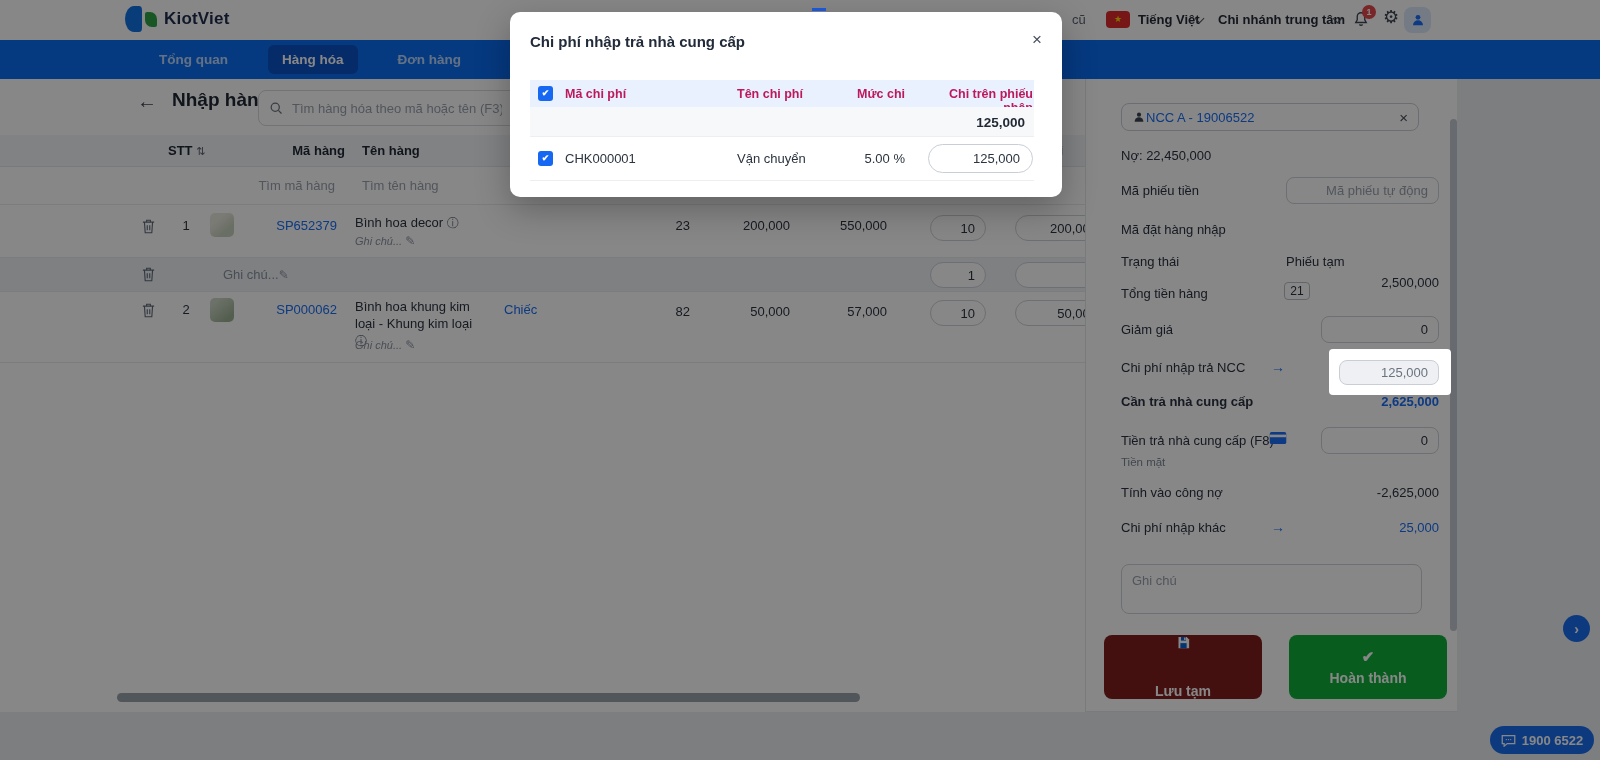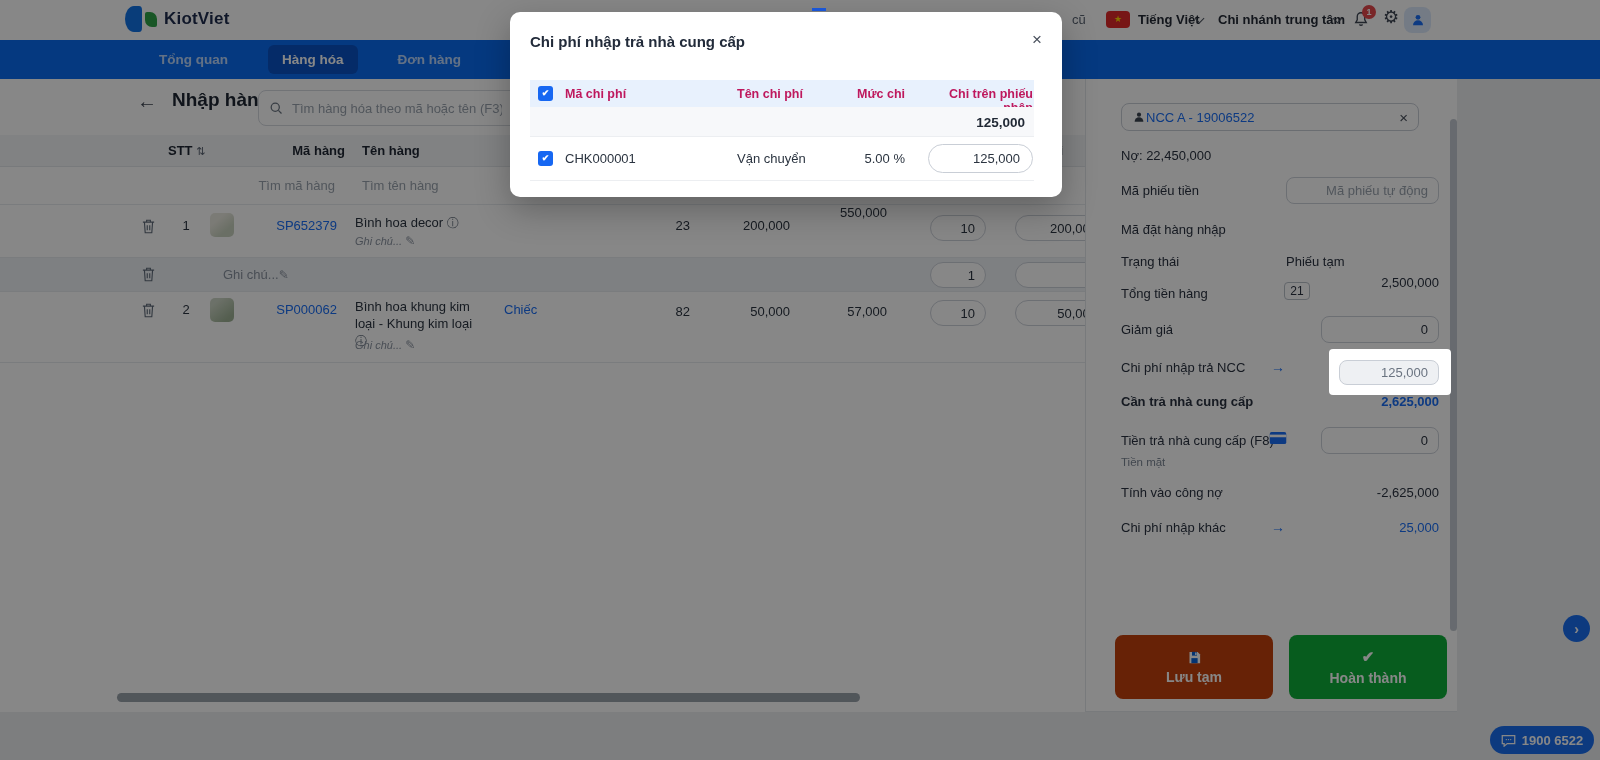--- a/index.html
+++ b/index.html
@@ -76,21 +76,21 @@
   .sb-inp { position:absolute; height:27px; border:1px solid #cdd2da; border-radius:8px; background:#fff; font-size:13px; text-align:right; padding:0 10px; color:#2a3240; outline:none; font-family:"Liberation Sans",sans-serif; }
   .sb-inp::placeholder { color:#9aa3ae; }
   .badge21 { position:absolute; left:198px; top:203px; min-width:26px; height:18px; border:1px solid #b9c0c9; border-radius:4px; font-size:12px; color:#2a3240; display:flex; align-items:center; justify-content:center; }
   .blue { color:#1a6ef5 !important; }
   .bold { font-weight:700; }
   .arr { position:absolute; left:185px; color:#1a6ef5; font-size:14px; font-weight:700; }
   .sub-sm { position:absolute; left:35px; font-size:11.5px; color:#7b8694; }
   .sb-note { position:absolute; left:35px; top:485px; width:301px; height:50px; border:1px solid #cdd2da; border-radius:8px; padding:8px 10px; font-size:13px; resize:none; outline:none; color:#2a3240; font-family:"Liberation Sans",sans-serif; }
   .sb-note::placeholder { color:#9aa3ae; }
   .big-btn { position:absolute; top:556px; width:158px; height:64px; border-radius:8px; display:flex; flex-direction:column; align-items:center; justify-content:center; gap:4px; color:#fff; font-size:14px; font-weight:700; }
-  .btn-save { left:29px; background:#c2410c; }
+  .btn-save { left:18px; background:#7f1d1d;justify-content:space-between; }
   .btn-done { left:203px; background:#0faf39; }
   .vscroll { position:absolute; left:364px; top:40px; width:7px; height:512px; border-radius:4px; background:#c3c9d1; }
 
   
   .float-next { position:absolute; left:1563px; top:615px; width:27px; height:27px; border-radius:50%; background:#1a6ff0; color:#fff; display:flex; align-items:center; justify-content:center; font-size:14px; font-weight:700; z-index:30; }
   .chat-pill { position:absolute; left:1490px; top:726px; width:104px; height:28px; border-radius:14px; background:#1a6ff0; color:#fff; display:flex; align-items:center; justify-content:center; gap:6px; font-size:13px; font-weight:700; z-index:30; }
 
   
   .dim { position:absolute; inset:0; background:rgba(0,0,0,0.47); z-index:40; }
   .spot { position:absolute; left:1329px; top:349px; width:122px; height:46px; background:#ffffff; border-radius:4px; z-index:45; }
@@ -194,21 +194,21 @@
               <path d="M3 6h18M9 6V3h6v3M5.5 6l1.2 17h10.6L18.5 6M10 11v8M14 11v8"></path>
             </svg>
         </div>
         <div class="idx" style="top:13px;">1</div>
         <div class="thumb thumb1" style="top:8px;"></div>
         <div class="pcode" style="top:13px;">SP652379</div>
         <div class="pname" style="top:9px;"><span>Bình hoa decor</span> <span class="iinfo">ⓘ</span></div>
         <div class="pnote" style="top:29px;"><span>Ghi chú...</span> <span class="pencil">✎</span></div>
         <div class="num" style="left:630px; top:13px; width:60px;">23</div>
         <div class="num" style="left:700px; top:13px; width:90px;">200,000</div>
-        <div class="num" style="left:797px; top:0; width:90px;">550,000</div>
+        <div class="num" style="left:797px; top:13px; width:90px;">550,000</div>
         <input class="cell-inp" style="left: 930px; top: 10px; width: 56px;" value="10">
         <input class="cell-inp" style="left: 1015px; top: 10px; width: 93px;" value="200,000">
       </div>
 
       <div class="prow note-row-bg" style="top:179px; height:34px;">
         <div class="trash" style="top:8px;">
           <svg width="15" height="17" viewBox="0 0 24 26" fill="none" stroke="#5f6b7a" stroke-width="1.8">
               <path d="M3 6h18M9 6V3h6v3M5.5 6l1.2 17h10.6L18.5 6M10 11v8M14 11v8"></path>
             </svg>
         </div>
@@ -279,20 +279,21 @@
       <input class="sb-inp" style="left: 235px; top: 348px; width: 118px;" value="0">
       <div class="sub-sm" style="top:377px;">Tiền mặt</div>
 
       <div class="sb-lbl" style="top:406px;">Tính vào công nợ</div>
       <div class="sb-val" style="top:406px;">-2,625,000</div>
 
       <div class="sb-lbl" style="top:441px;">Chi phí nhập khác</div>
       <div class="arr" style="top:440px;">→</div>
       <div class="sb-val blue" style="top:441px;">25,000</div>
 
+      <textarea class="sb-note" placeholder="Ghi chú" style=""></textarea>
 
       <div class="big-btn btn-save">
         <svg width="15" height="15" viewBox="0 0 24 24" fill="#ffffff">
             <path d="M4 3h13l4 4v14H4z"></path>
             <rect x="8" y="3" width="8" height="6" fill="#0b63d8"></rect>
             <rect x="13" y="4" width="2.4" height="4" fill="#ffffff"></rect>
             <rect x="7" y="13" width="10" height="8" fill="#0b63d8"></rect>
           </svg>
         <span>Lưu tạm</span>
       </div>

